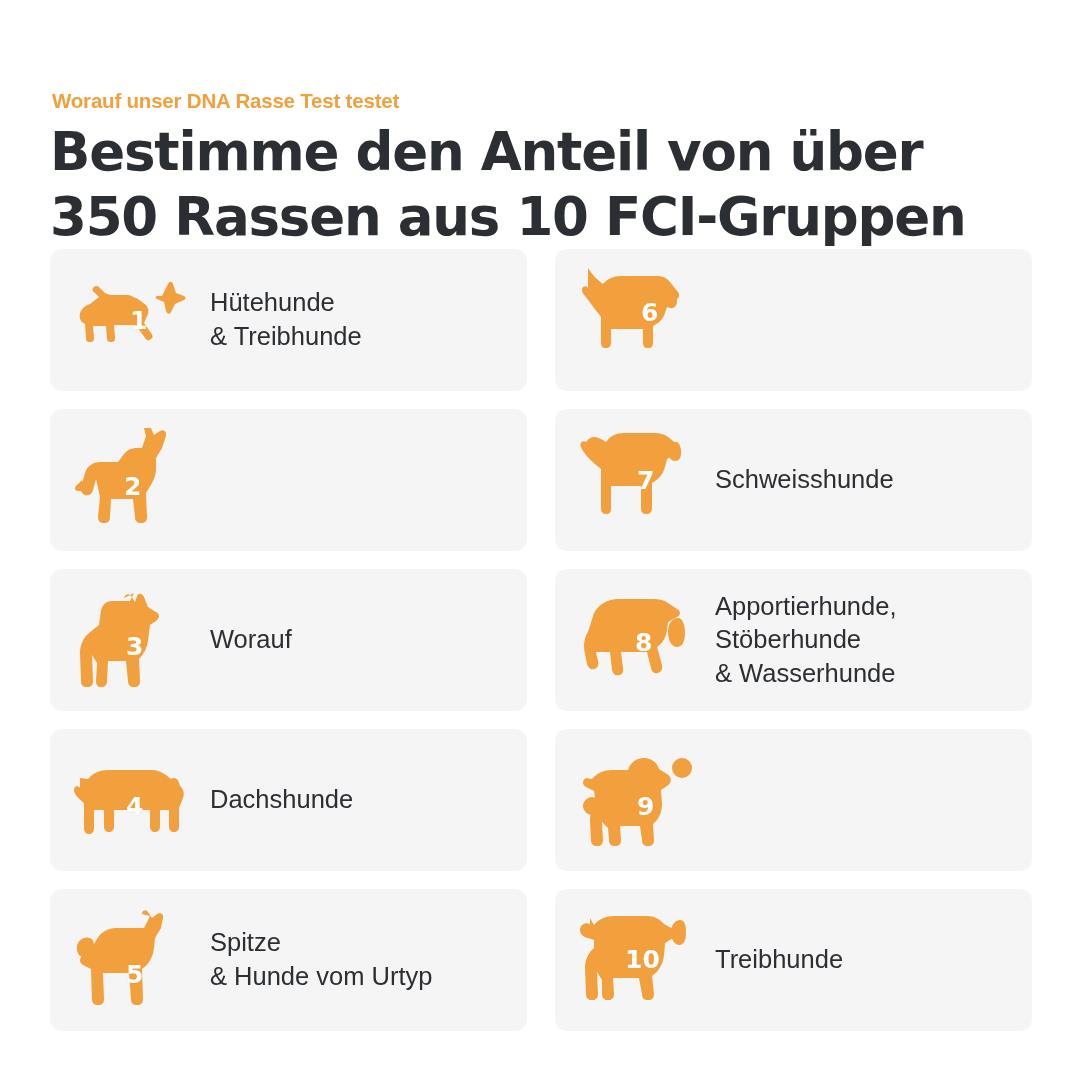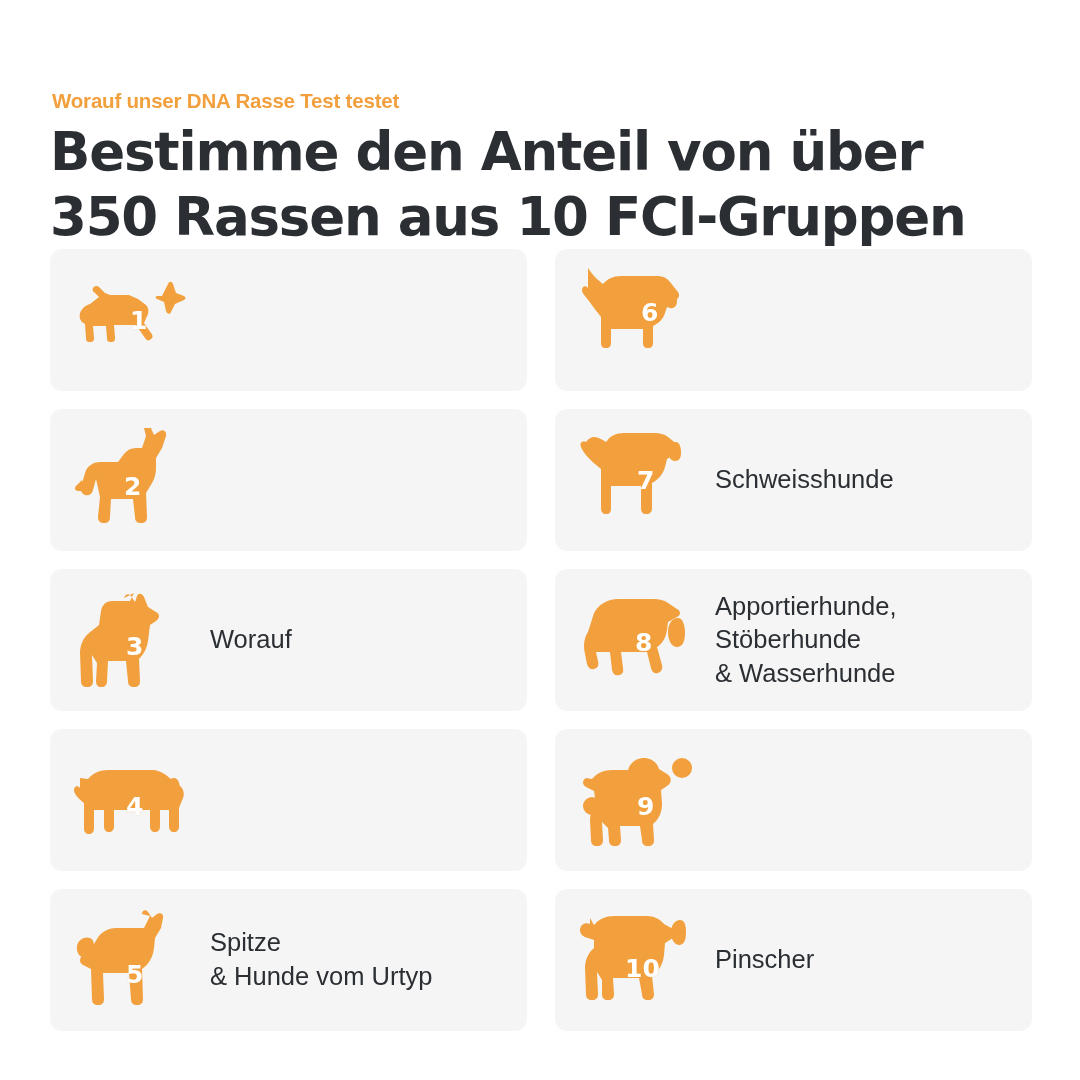--- a/index.html
+++ b/index.html
@@ -90,21 +90,21 @@
   
   .b1 { left: 60px; top: 44px; }
   .b2 { left: 54px; top: 50px; }
   .b3 { left: 56px; top: 50px; }
   .b4 { left: 56px; top: 50px; }
   .b5 { left: 56px; top: 58px; }
   .b6 { left: 66px; top: 36px; }
   .b7 { left: 62px; top: 44px; }
   .b8 { left: 60px; top: 46px; }
   .b9 { left: 62px; top: 50px; }
-  .b10 { left: 50px; top: 52px; }
+  .b10 { left: 50px; top: 43px; }
 </style>
 </head>
 <body>
 
 <div class="page">
 
   <div class="eyebrow">Worauf unser DNA Rasse Test testet</div>
   <h1 class="headline">Bestimme den Anteil von über 350 Rassen aus 10 FCI-Gruppen</h1>
 
   <div class="grid">
@@ -112,20 +112,22 @@
     <div class="card">
       <div class="icon-wrap">
         <svg width="120" height="100" viewBox="0 0 120 100" aria-hidden="true">
           <g fill="#F2A03D">
             <path d="M16 34c-4 1-8 4-10 9-1 4 0 7 2 9l3 2 1 14c0 3 1 4 4 4s4-1 4-4l-1-12h13l1 12c0 3 1 4 4 4s4-1 4-4l-1-13h22l9 13c2 3 4 3 6 1 2-1 2-4 0-6l-7-10 4-9c1-4 0-7-2-9l-8-6-9-4H36l-5-2-6-6c-2-2-5-1-6 1-1 2 0 4 2 5l4 4-9 7z"></path>
             <path d="M88 26l6-12c1-3 4-3 5 0l3 9 8 3c2 1 2 3 0 4l-9 4-4 8c-1 3-4 2-5-1l-2-9-7-3c-2-1-2-2 0-3z"></path>
           </g>
         </svg>
         <span class="badge b1">1</span>
       </div>
+      <div class="label">Hütehunde
+&amp; Treibhunde</div>
     </div>
 
     <div class="card">
       <div class="icon-wrap">
         <svg width="126" height="104" viewBox="0 0 126 104" aria-hidden="true">
           <g fill="#F2A03D">
             <path d="M12 20c-2-3-6-2-6 2 0 3 3 6 7 11 5 7 9 12 12 16v25c0 4 1 6 5 6s5-2 5-6V61h32v13c0 4 1 6 5 6s5-2 5-6V58c6-3 10-7 12-13l3-9 8-4c3-2 4-5 2-8l-8-10c-3-4-7-6-12-6H45c-8 0-14 3-18 8-4-3-10-8-15-16z"></path>
             <path d="M96 20c-4 0-8 3-9 8-1 6 2 11 7 12 4 1 7-2 7-7 0-7-2-13-5-13z"></path>
           </g>
         </svg>
@@ -188,20 +190,21 @@
     <div class="card">
       <div class="icon-wrap">
         <svg width="120" height="88" viewBox="0 0 120 88" aria-hidden="true">
           <g fill="#F2A03D">
             <path d="M6 32c-2-3-6-2-6 2 0 4 4 8 10 13v25c0 4 2 6 5 6s5-2 5-6V54h10v16c0 4 2 6 5 6s5-2 5-6V54h36v16c0 4 2 6 5 6s5-2 5-6V54h9v16c0 4 2 6 5 6s5-2 5-6V52l4-10c2-5 0-10-4-13l-7-5-6-5c-4-3-9-5-14-5H34c-8 0-15 3-20 9l-8-1z"></path>
             <path d="M100 22c-5 0-8 5-8 12 0 7 3 12 7 12 4 0 7-4 7-11 0-8-2-13-6-13z"></path>
           </g>
         </svg>
         <span class="badge b4">4</span>
       </div>
+      <div class="label">Dachshunde</div>
     </div>
 
     <div class="card">
       <div class="icon-wrap">
         <svg width="126" height="104" viewBox="0 0 126 104" aria-hidden="true">
           <g fill="#F2A03D">
             <path d="M10 30c-4 2-4 7 0 9l8 4 2 14c-4 4-6 9-6 15l1 20c0 4 2 6 6 6s6-2 6-6l-1-18 6 6 1 12c0 4 2 6 6 6s6-2 6-6l-1-14h20l2 14c0 4 2 6 6 6s6-2 6-6l-1-16c6-5 9-12 9-20l-1-14 6-4c5-3 5-9 0-12l-8-5c-2-7-8-11-15-11-8 0-14 5-16 12H36c-8 0-15 3-20 9l-6 -1z"></path>
             <circle cx="106" cy="20" r="10"></circle>
             <circle cx="16" cy="58" r="9"></circle>
           </g>
@@ -227,17 +230,17 @@
     <div class="card">
       <div class="icon-wrap">
         <svg width="126" height="104" viewBox="0 0 126 104" aria-hidden="true">
           <g fill="#F2A03D">
             <path d="M14 16c-5-2-10 1-10 6 0 4 3 7 8 8l6 2v8c-6 5-9 12-9 20l1 26c0 4 2 6 6 6s6-2 6-6l-1-22 5 8v14c0 4 2 6 6 6s6-2 6-6l-1-16h26l3 16c0 4 2 6 6 6s6-2 6-6l-2-18c7-5 11-12 12-21l1-12 8-5c4-3 4-7 0-9l-9-5c-4-5-10-8-17-8H38c-8 0-15 3-20 9l-4-7z"></path>
             <path d="M104 12c-5 0-9 5-9 12 0 8 4 13 8 13 5 0 7-5 7-13 0-8-2-12-6-12z"></path>
           </g>
         </svg>
         <span class="badge b10">10</span>
       </div>
-      <div class="label">Pinscher</div>
+      <div class="label">Treibhunde</div>
     </div>
 
   </div>
 </div>
 
 </body></html>

